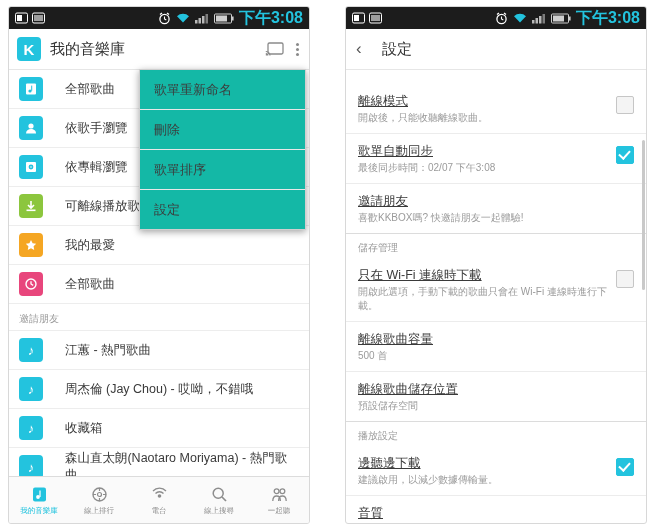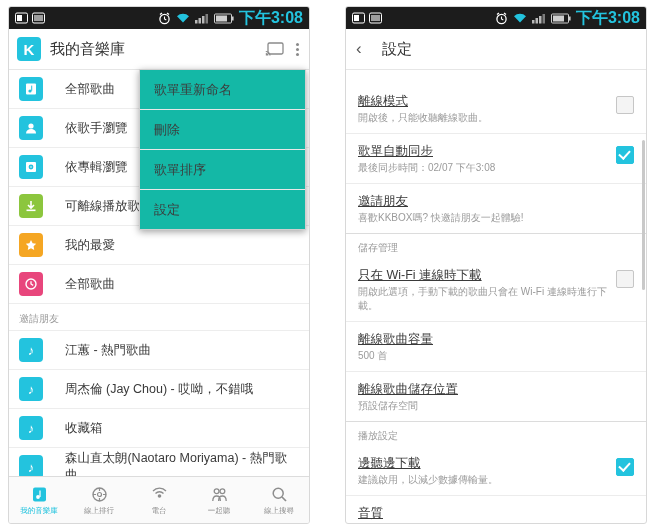--- a/index.html
+++ b/index.html
@@ -241,35 +241,35 @@
           <svg width="19" height="19" viewBox="0 0 19 19">
               <circle cx="9.5" cy="11" r="1.8" fill="#8d8d8d"></circle>
               <path d="M5.5 8.5a5.5 5.5 0 0 1 8 0M3 6a9 9 0 0 1 13 0" fill="none" stroke="#8d8d8d" stroke-width="1.3"></path>
             </svg>
         </span>
         <span class="tl">電台</span>
       </div>
       <div class="tab">
         <span class="ic">
           <svg width="19" height="19" viewBox="0 0 19 19">
+              <circle cx="8.2" cy="8.2" r="5" fill="none" stroke="#8d8d8d" stroke-width="1.5"></circle>
+              <path d="M12 12l4 4" stroke="#8d8d8d" stroke-width="1.7"></path>
+            </svg>
+        </span>
+        <span class="tl">線上搜尋</span>
+      </div>
+      <div class="tab">
+        <span class="ic">
+          <svg width="19" height="19" viewBox="0 0 19 19">
               <circle cx="6.6" cy="6.2" r="2.4" fill="none" stroke="#8d8d8d" stroke-width="1.3"></circle>
               <circle cx="12.4" cy="6.2" r="2.4" fill="none" stroke="#8d8d8d" stroke-width="1.3"></circle>
               <path d="M2.8 16c0-3 1.7-5 3.8-5s3.8 2 3.8 5M8.6 16c0-3 1.7-5 3.8-5s3.8 2 3.8 5" fill="none" stroke="#8d8d8d" stroke-width="1.3"></path>
             </svg>
         </span>
         <span class="tl">一起聽</span>
-      </div>
-      <div class="tab">
-        <span class="ic">
-          <svg width="19" height="19" viewBox="0 0 19 19">
-              <circle cx="8.2" cy="8.2" r="5" fill="none" stroke="#8d8d8d" stroke-width="1.5"></circle>
-              <path d="M12 12l4 4" stroke="#8d8d8d" stroke-width="1.7"></path>
-            </svg>
-        </span>
-        <span class="tl">線上搜尋</span>
       </div>
     </div>
   </div>
 
   <div class="phone" id="phone-right">
 
     <div class="statusbar">
       <span class="sb-left">
         <span class="ic">
           <svg width="13" height="12" viewBox="0 0 13 12">

